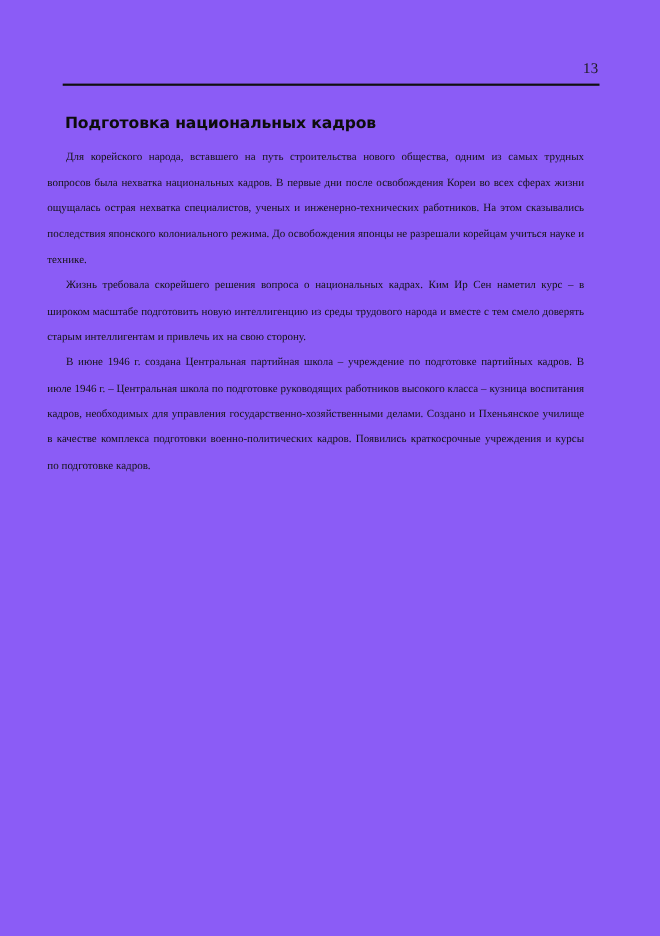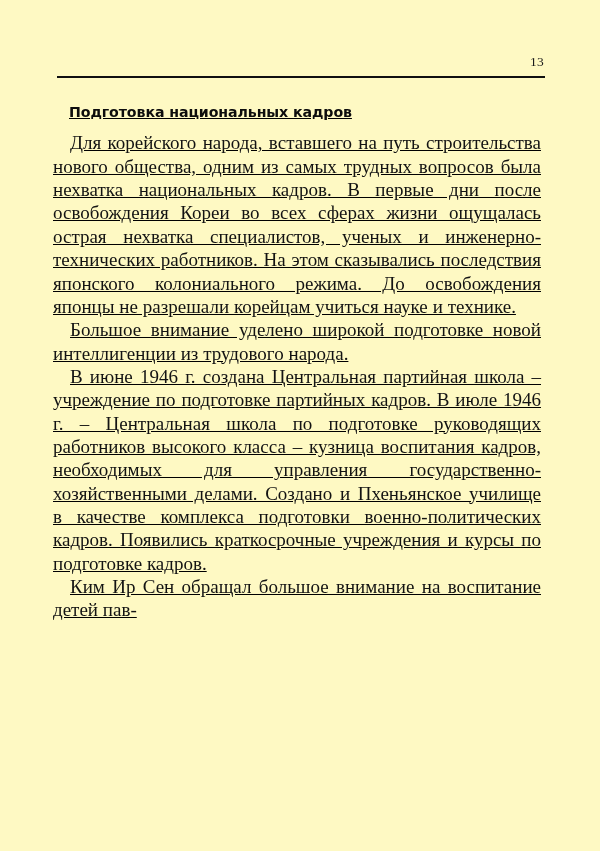--- a/index.html
+++ b/index.html
@@ -7,21 +7,21 @@
     margin: 0;
     padding: 0;
     background: #ffffff;
   }
 
   .page {
     position: relative;
     width: 600px;
     height: 851px;
     margin: 0 auto;
-    background: #fef9c3;
+    background: #8b5cf6;
     overflow: hidden;
     box-sizing: border-box;
   }
 
   
   .header-area {
     position: absolute;
     left: 57px;
     top: 55px;
     width: 488px;
@@ -41,39 +41,38 @@
   .header-rule {
     margin-top: 7px;
     width: 100%;
     height: 2px;
     background: #101010;
   }
 
   
   .text-column {
     position: absolute;
-    left: 53px;
+    left: 43px;
     top: 103px;
     width: 488px;
-    text-decoration: underline;
   }
 
   .section-heading {
     font-family: "DejaVu Sans", "Liberation Sans", sans-serif;
     font-size: 14.2px;
     font-weight: bold;
     color: #0d0d0d;
     letter-spacing: -0.1px;
     margin: 0 0 10px 16px;
     line-height: 1.3;
   }
 
   p.body-par {
     font-family: "Liberation Serif", "DejaVu Serif", serif;
-    font-size: 19px;
+    font-size: 10px;
     color: #131313;
     line-height: 23.35px;
     text-align: justify;
     text-justify: inter-word;
     margin: 0;
     text-indent: 17px;
     -webkit-hyphens: none;
     hyphens: none;
     word-spacing: 0.1px;
   }
@@ -91,19 +90,18 @@
   <div class="header-area">
     <span class="folio">13</span>
     <div class="header-rule"></div>
   </div>
 
   <div class="text-column">
 
     <h2 class="section-heading">Подготовка национальных кадров</h2>
 
     <p class="body-par">Для корейского народа, вставшего на путь строительства нового общества, одним из самых трудных вопросов была нехватка национальных кадров. В первые дни после освобождения Кореи во всех сферах жизни ощущалась острая нехватка специалистов, ученых и инженерно-технических работников. На этом сказывались последствия японского колониального режима. До освобождения японцы не разрешали корейцам учиться науке и технике.</p>
-    <p class="body-par">Большое внимание уделено широкой подготовке новой интеллигенции из трудового народа.</p>
+    <p class="body-par">Жизнь требовала скорейшего решения вопроса о национальных кадрах. Ким Ир Сен наметил курс – в широком масштабе подготовить новую интеллигенцию из среды трудового народа и вместе с тем смело доверять старым интеллигентам и привлечь их на свою сторону.</p>
     <p class="body-par">В июне 1946 г. создана Центральная партийная школа – учреждение по подготовке партийных кадров. В июле 1946 г. – Центральная школа по подготовке руководящих работников высокого класса – кузница воспитания кадров, необходимых для управления государственно-хозяйственными делами. Создано и Пхеньянское училище в качестве комплекса подготовки военно-политических кадров. Появились краткосрочные учреждения и курсы по подготовке кадров.</p>
-    <p class="body-par tail-cut">Ким Ир Сен обращал большое внимание на воспитание детей пав-</p>
 
   </div>
 
 </div>
 
 </body></html>

